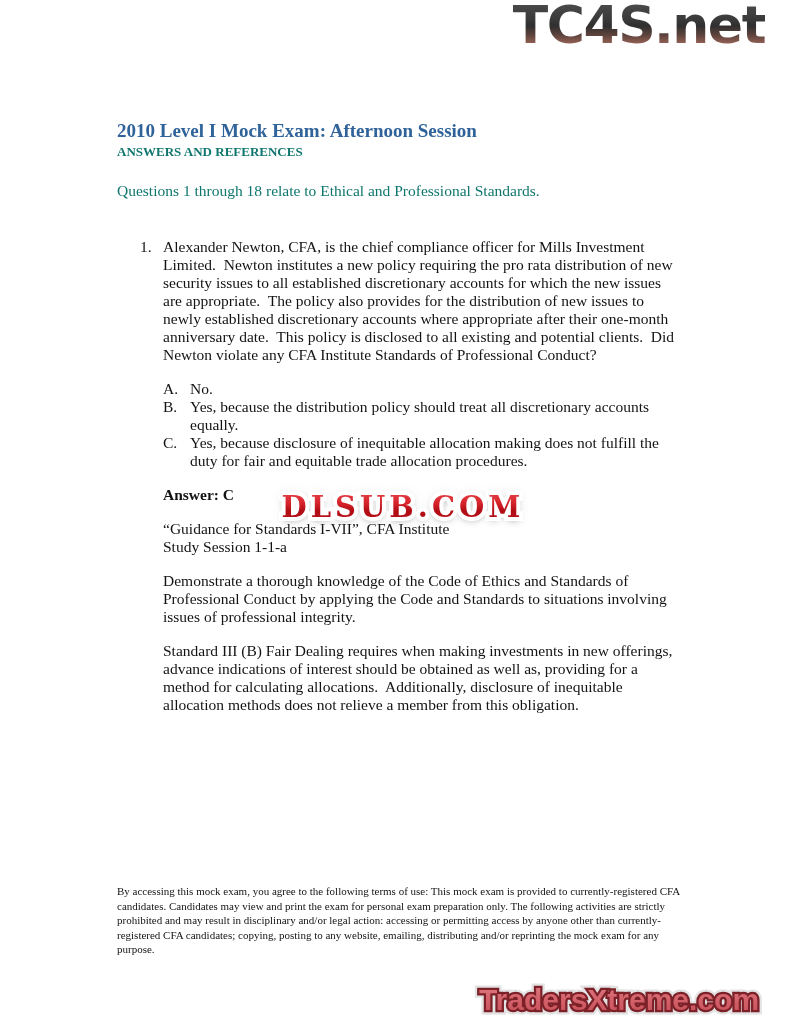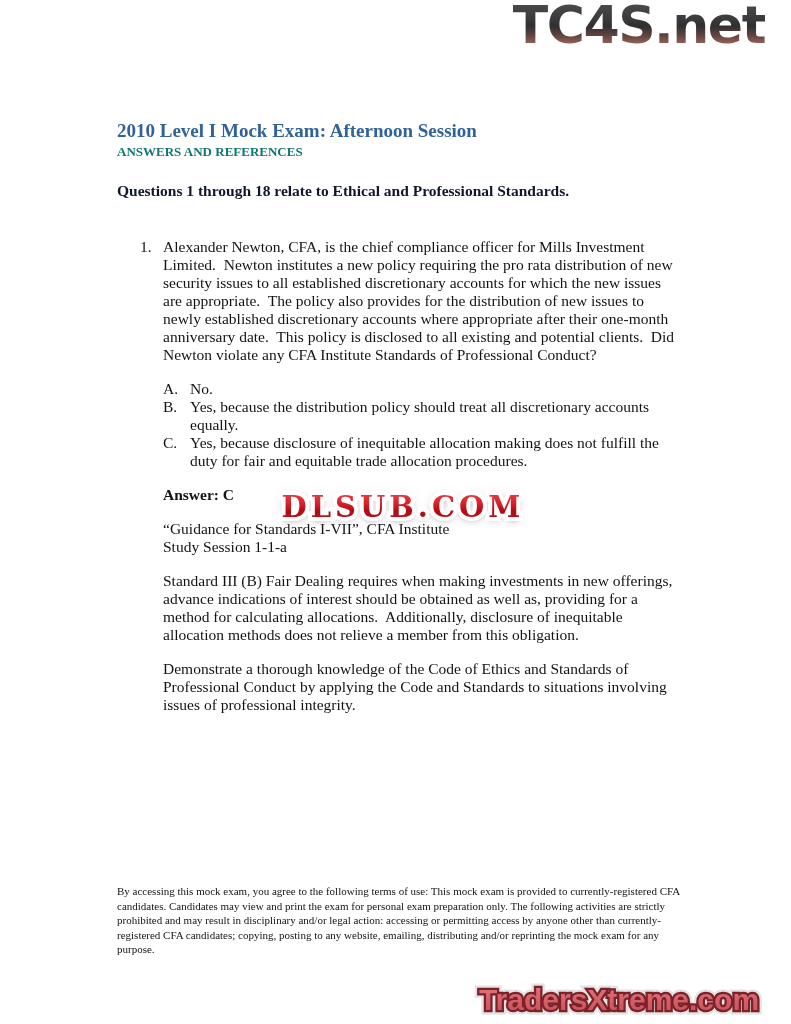--- a/index.html
+++ b/index.html
@@ -16,21 +16,21 @@
     font-size:52px; line-height:46px; letter-spacing:-1.5px;
     background:linear-gradient(180deg,#4c4c4c 0%,#3a3a3a 38%,#2f2f2f 52%,#5e443e 72%,#8d5d52 88%,#a87a6c 100%);
     -webkit-background-clip:text; background-clip:text; color:transparent;
   }
 
   
   .content { position:absolute; left:117px; top:120px; width:561px; z-index:1; }
 
   .title { margin:0; font-size:19px; line-height:22px; font-weight:bold; color:#30639A; }
   .subtitle { margin:1px 0 0 0; font-size:13px; line-height:18px; font-weight:bold; color:#0f766e; }
-  .section-heading { margin:21px 0 0 0; font-size:15.5px; line-height:18px; font-weight:bold; color:#0f172a; }
+  .section-heading { margin:21px 0 0 0; font-size:15.5px; line-height:18px; font-weight:normal; color:#0f766e; }
 
   .question { margin:38px 0 0 23px; font-size:15.5px; line-height:18px; }
   .qrow { display:flex; }
   .qnum { flex:0 0 23px; }
   .qtext { flex:1; margin:0; white-space:pre-wrap; }
 
   .options { margin:16px 0 0 23px; }
   .opt { display:flex; }
   .opt-letter { flex:0 0 27px; }
   .opt-text { flex:1; margin:0; white-space:pre-wrap; }
@@ -114,22 +114,22 @@
         </div>
       </div>
 
       <p class="answer">Answer: C</p>
 
       <div class="refblock">
         <div class="refline">“Guidance for Standards I-VII”, CFA Institute</div>
         <div class="refline">Study Session 1-1-a</div>
       </div>
 
+      <p class="para">Demonstrate a thorough knowledge of the Code of Ethics and Standards of Professional Conduct by applying the Code and Standards to situations involving issues of professional integrity.</p>
       <p class="para">Standard III (B) Fair Dealing requires when making investments in new offerings, advance indications of interest should be obtained as well as, providing for a method for calculating allocations.  Additionally, disclosure of inequitable allocation methods does not relieve a member from this obligation.</p>
-      <p class="para">Demonstrate a thorough knowledge of the Code of Ethics and Standards of Professional Conduct by applying the Code and Standards to situations involving issues of professional integrity.</p>
 
     </div>
   </div>
 
   <div class="wm-dlsub">
     <span class="wm-layer wm-stroke">DLSUB.COM</span>
     <span class="wm-layer wm-fill">DLSUB.COM</span>
   </div>
 
   <p class="footer">By accessing this mock exam, you agree to the following terms of use: This mock exam is provided to currently-registered CFA candidates. Candidates may view and print the exam for personal exam preparation only. The following activities are strictly prohibited and may result in disciplinary and/or legal action: accessing or permitting access by anyone other than currently-registered CFA candidates; copying, posting to any website, emailing, distributing and/or reprinting the mock exam for any purpose.</p>

